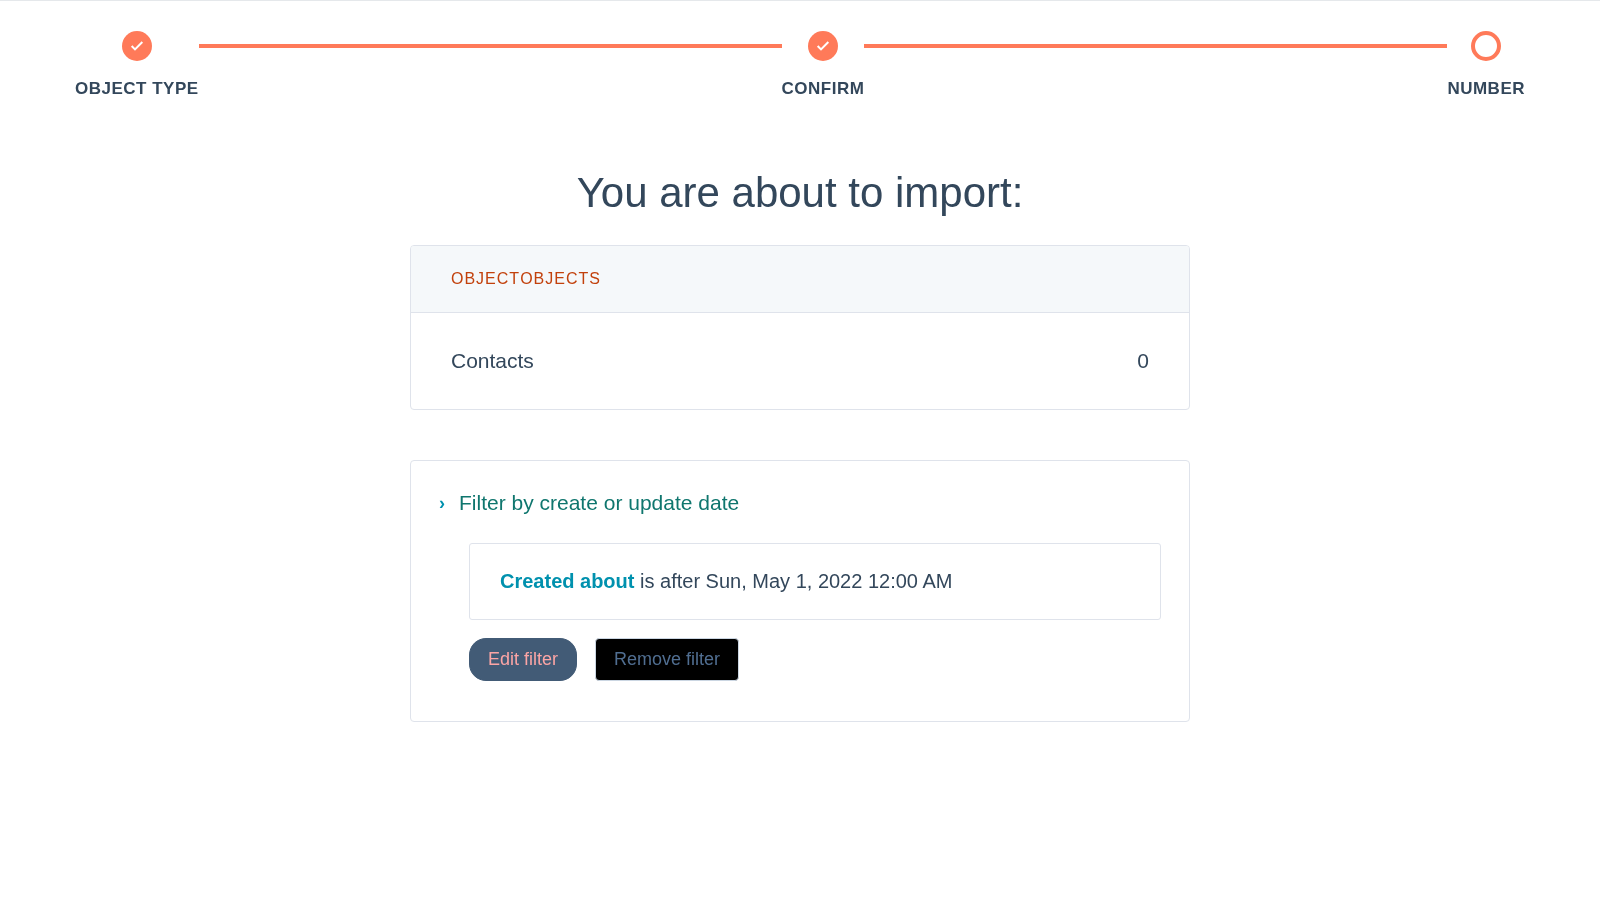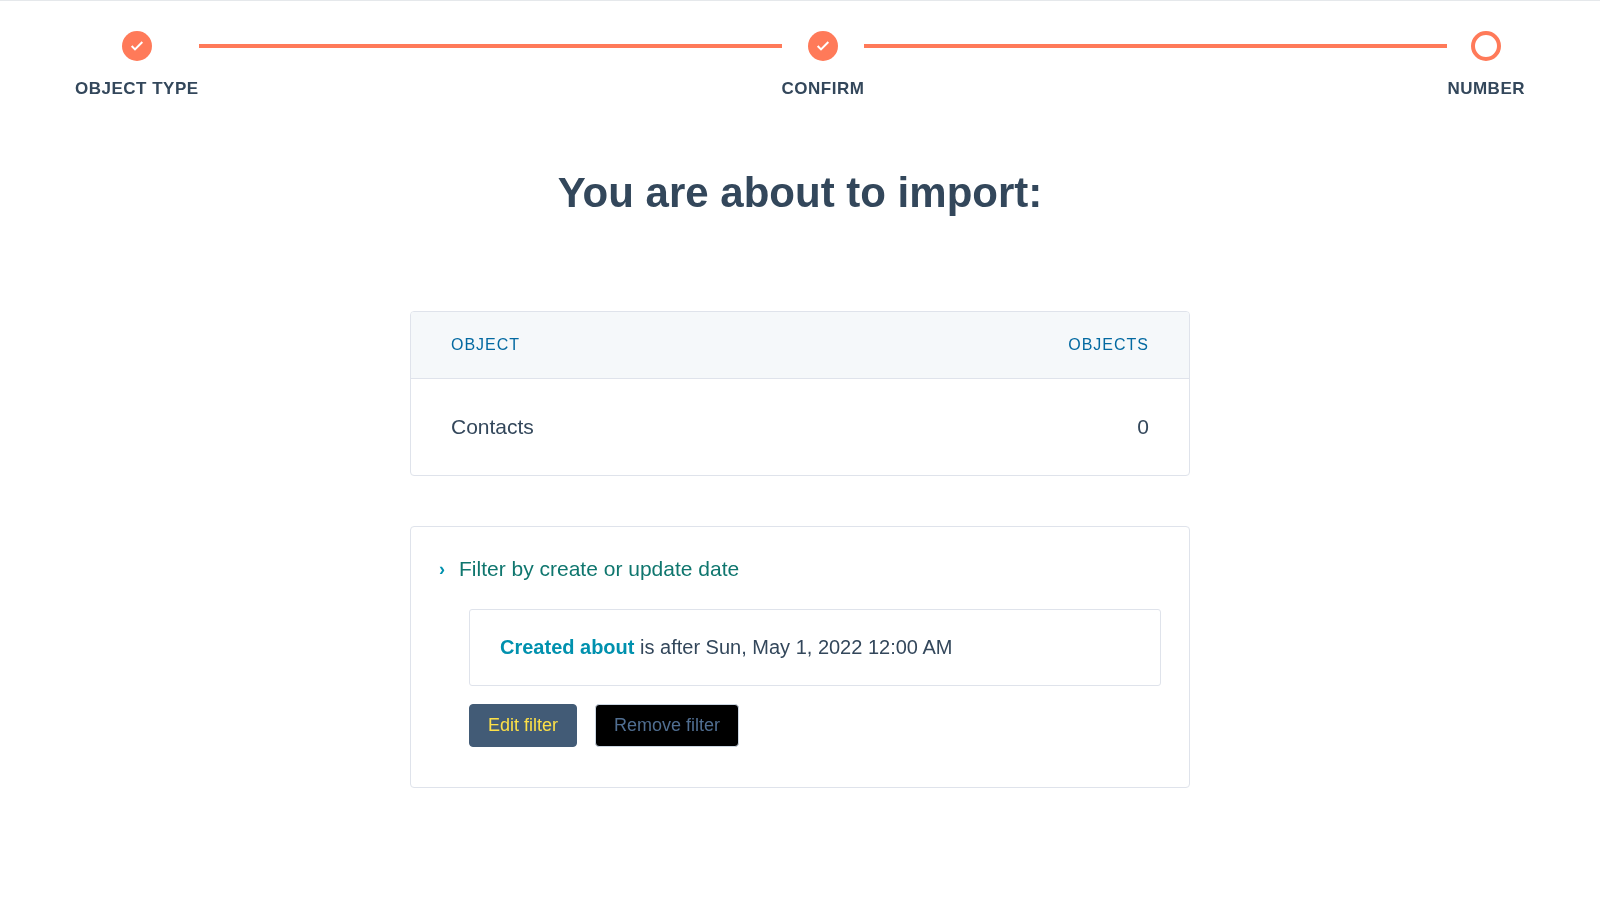--- a/index.html
+++ b/index.html
@@ -64,40 +64,39 @@
       z-index: 1;
     }
     .main {
       max-width: 820px;
       margin: 70px auto 0;
       padding: 0 20px;
     }
     .title {
       text-align: center;
       font-size: 42px;
-      font-weight: 700;
-      color: #33475b;
-      margin-bottom: 94px;
+      font-weight: 400;
+      color: #33475b;
+      margin-bottom: 28px;
     }
     .summary-table {
       border: 1px solid #dfe3eb;
       border-radius: 4px;
       overflow: hidden;
       margin-bottom: 50px;
     }
     .table-header {
       display: flex;
-      justify-content: space-between;
       background: #f5f8fa;
       border-bottom: 1px solid #dfe3eb;
       padding: 24px 40px;
       font-size: 16px;
       font-weight: 500;
       letter-spacing: 1px;
-      color: #0369a1;
+      color: #c2410c;
     }
     .table-row {
       display: flex;
       justify-content: space-between;
       padding: 36px 40px;
       font-size: 21px;
       color: #33475b;
       align-items: flex-end;
     }
     .filter-panel {
@@ -143,22 +142,23 @@
     .btn {
       font-size: 18px;
       padding: 10px 18px;
       border-radius: 4px;
       cursor: pointer;
       border: 1px solid transparent;
       font-family: inherit;
     }
     .btn-primary {
       background: #425b76;
-      color: #fde047;
+      color: #fca5a5;
       border-color: #425b76;
+      border-radius: 17px;
     }
     .btn-secondary {
       background: #000000;
       color: #506e91;
       border: 1px solid #cbd6e2;
     }
   </style>
 </head>
 <body>
 

